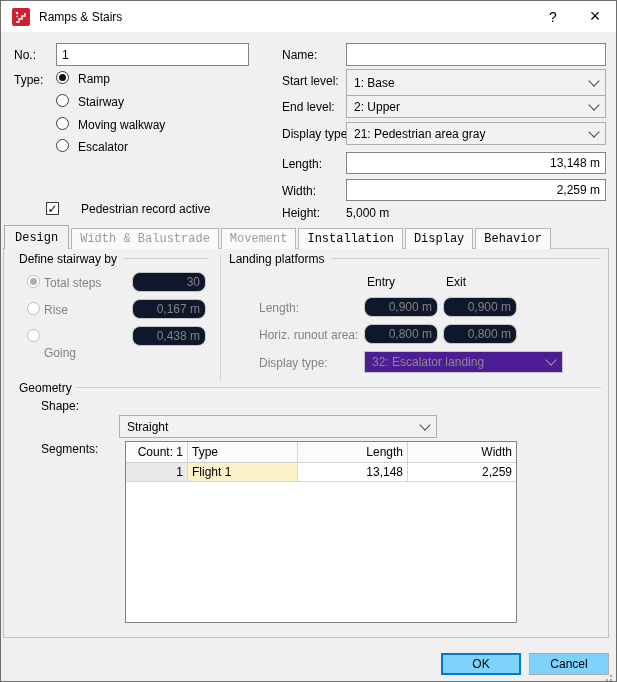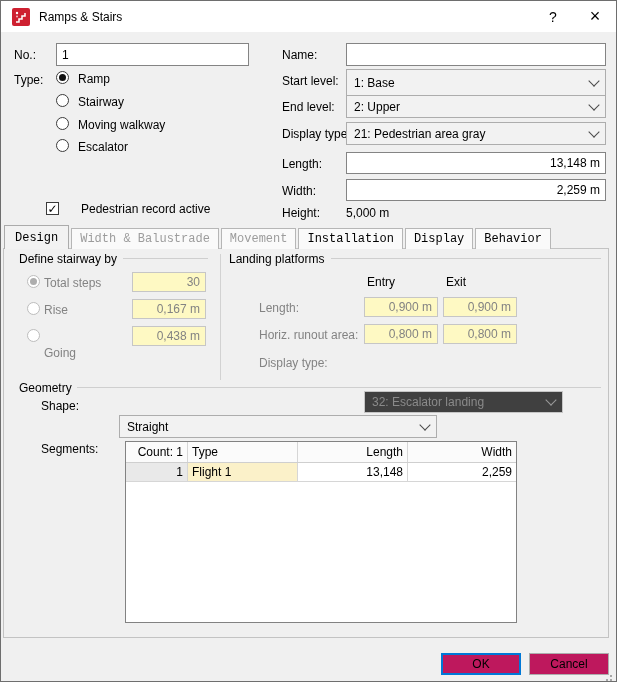--- a/index.html
+++ b/index.html
@@ -12,23 +12,23 @@
   .titlebar .title{margin-left:9px;flex:1;}
   .cap-btn{width:42px;height:31px;display:flex;align-items:center;justify-content:center;font-size:14px;cursor:default;}
   .cap-btn.close{font-size:18px;font-weight:400;}
 
   .lbl{position:absolute;line-height:14px;white-space:nowrap;}
   .gray{color:#838383;}
 
   
   .tb{position:absolute;background:#fff;border:1px solid #848484;box-sizing:border-box;display:flex;align-items:center;padding:0 5px;overflow:hidden;white-space:nowrap;}
   .tb.right{justify-content:flex-end;}
-  .tb.dis{background:#fef9c3;border-color:#c6c6c6;color:#838383;justify-content:flex-end;}
+  .tb.dis{background:#0f172a;border-color:#c6c6c6;color:#838383;justify-content:flex-end;border-radius:8px;}
   .combo{position:absolute;background:#f2f2f2;border:1px solid #adadad;box-sizing:border-box;display:flex;align-items:center;justify-content:space-between;padding:0 7px 0 7px;white-space:nowrap;}
-  .combo.dis{background:#404040;color:#8a8a8a;border-color:#c6c6c6;margin-top:40px;}
+  .combo.dis{background:#4c1d95;color:#8a8a8a;border-color:#c6c6c6;}
   .chev{width:7px;height:7px;border-right:1px solid #4a4a4a;border-bottom:1px solid #4a4a4a;transform:rotate(45deg);margin-top:-4px;flex:0 0 auto;}
   .combo.dis .chev{border-color:#9a9a9a;}
 
   
   .radio{position:absolute;width:13px;height:13px;border:1px solid #3b3b3b;border-radius:50%;background:#fff;box-sizing:border-box;}
   .radio.checked::after{content:"";position:absolute;left:2px;top:2px;width:7px;height:7px;border-radius:50%;background:#111;}
   .radio.dis{border-color:#bdbdbd;}
   .radio.dis.checked::after{background:#aeaeae;}
   .checkbox{position:absolute;width:13px;height:13px;border:1px solid #3b3b3b;background:#fff;box-sizing:border-box;display:flex;align-items:center;justify-content:center;font-size:12px;line-height:12px;}
 
@@ -47,21 +47,21 @@
   .seg-header{display:flex;height:21px;background:#fbfbfb;border-bottom:1px solid #cfcfcf;box-sizing:border-box;}
   .seg-h{box-sizing:border-box;border-right:1px solid #d6d6d6;padding:0 4px;display:flex;align-items:center;overflow:hidden;}
   .seg-row{display:flex;height:19px;border-bottom:1px solid #d6d6d6;box-sizing:border-box;}
   .seg-c{box-sizing:border-box;border-right:1px solid #d6d6d6;padding:0 4px;display:flex;align-items:center;overflow:hidden;}
   .c-count{width:62px;justify-content:flex-end;}
   .c-type{width:110px;}
   .c-len{width:110px;justify-content:flex-end;}
   .c-wid{width:108px;justify-content:flex-end;border-right:none;}
 
   
-  .btn{position:absolute;height:22px;box-sizing:border-box;background:#be185d;border:1px solid #adadad;display:flex;align-items:center;justify-content:center;}
+  .btn{position:absolute;height:22px;box-sizing:border-box;background:#7dd3fc;border:1px solid #adadad;display:flex;align-items:center;justify-content:center;}
   .btn.default{border:2px solid #0078d7;}
 
   .grip{position:absolute;right:4px;bottom:4px;width:2px;height:2px;background:#a6a6a6;
         box-shadow:-4px 4px #a6a6a6,0 4px #a6a6a6,-8px 8px #a6a6a6,-4px 8px #a6a6a6,0 8px #a6a6a6;}
 </style>
 </head>
 <body>
 
 <div class="dialog">
 

